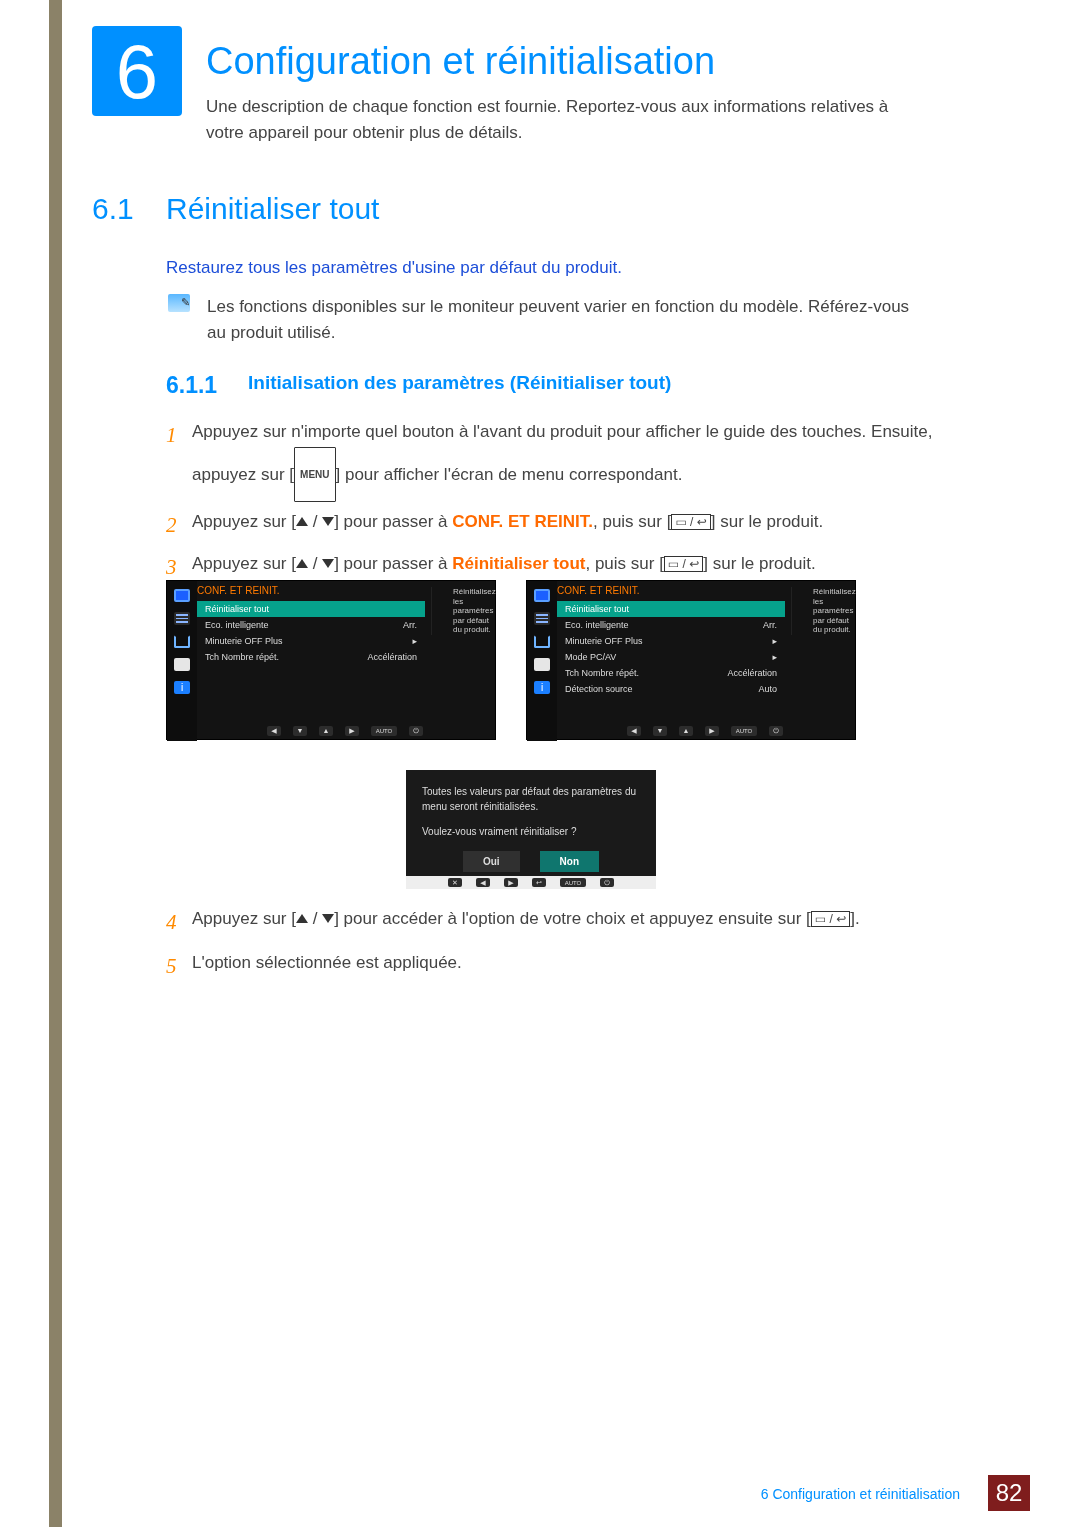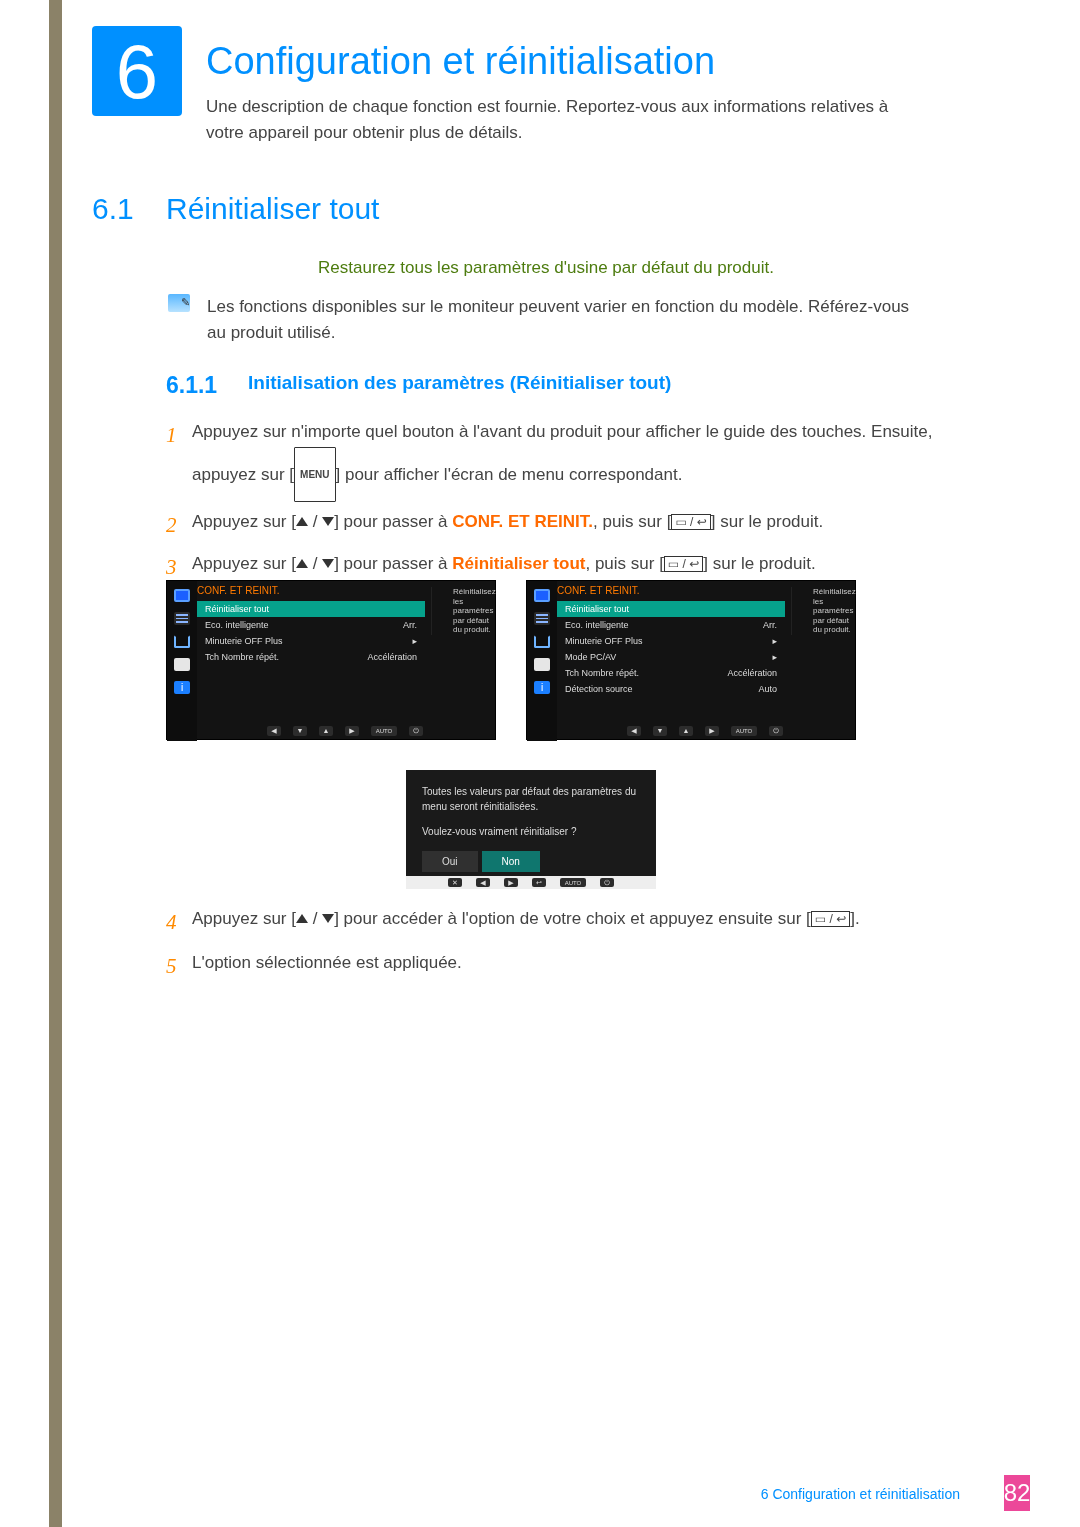--- a/index.html
+++ b/index.html
@@ -65,22 +65,21 @@
     top: 192px;
     font-size: 30px;
     color: #0090ff;
   }
   .para1 {
     position: absolute;
     left: 166px;
     top: 258px;
     width: 760px;
     font-size: 17px;
-    color: #4d7c0f;
-    text-align: center;
+    color: #1d4ed8;
   }
   .note-icon {
     position: absolute;
     left: 168px;
     top: 294px;
     width: 22px;
     height: 18px;
     background: linear-gradient(#59b7ff,#b7e2ff);
     border-radius: 2px;
   }
@@ -194,39 +193,39 @@
     position:absolute;left:30px;right:2px;bottom:2px;height:13px;
     display:flex;justify-content:center;gap:12px;align-items:center;
   }
   .btnbar .b{width:14px;height:10px;background:#2c2c2c;border-radius:2px;display:flex;align-items:center;justify-content:center;font-size:7px;color:#ddd;}
   .btnbar .auto{width:26px;font-size:6px;}
 
   .dlg{
     position:absolute;left:240px;top:190px;width:250px;background:#1a1a1a;color:#ddd;padding:14px 16px;font-size:10px;line-height:1.5;
   }
   .dlg .q{margin-top:10px;}
-  .dlg .opts{display:flex;gap:4px;margin-top:12px;}
+  .dlg .opts{display:flex;justify-content:center;gap:20px;margin-top:12px;font-weight:bold;}
   .dlg .opt{padding:3px 20px;background:#303030;}
   .dlg .opt.sel{background:#0f766e;color:#fff;padding-left:20px;}
   .dlgbar{
     position:absolute;left:240px;top:296px;width:250px;height:13px;background:#eee;
     display:flex;justify-content:center;gap:14px;align-items:center;
   }
   .dlgbar .b{width:14px;height:9px;background:#2c2c2c;border-radius:2px;display:flex;align-items:center;justify-content:center;font-size:7px;color:#ddd;}
   .dlgbar .auto{width:26px;font-size:6px;}
 
   .steps-after{
     position:absolute;left:166px;top:904px;width:790px;font-size:17px;line-height:1.8;color:#444;
   }
 
   .footer-title{
     position:absolute;right:120px;bottom:25px;font-size:14px;color:#0090ff;
   }
   .footer-pg{
-    position:absolute;right:50px;bottom:16px;width:26px;height:36px;background:#ec4899;color:#fff;font-size:24px;display:flex;align-items:center;justify-content:center;
+    position:absolute;right:50px;bottom:16px;width:42px;height:36px;background:#7f1d1d;color:#fff;font-size:24px;display:flex;align-items:center;justify-content:center;
   }
 </style>
 </head>
 <body>
 
 <div class="left-strip"></div>
 <div class="chapter-badge">6</div>
 <div class="chapter-title">Configuration et réinitialisation</div>
 <div class="chapter-desc">Une description de chaque fonction est fournie. Reportez-vous aux informations relatives à votre appareil pour obtenir plus de détails.</div>
 

